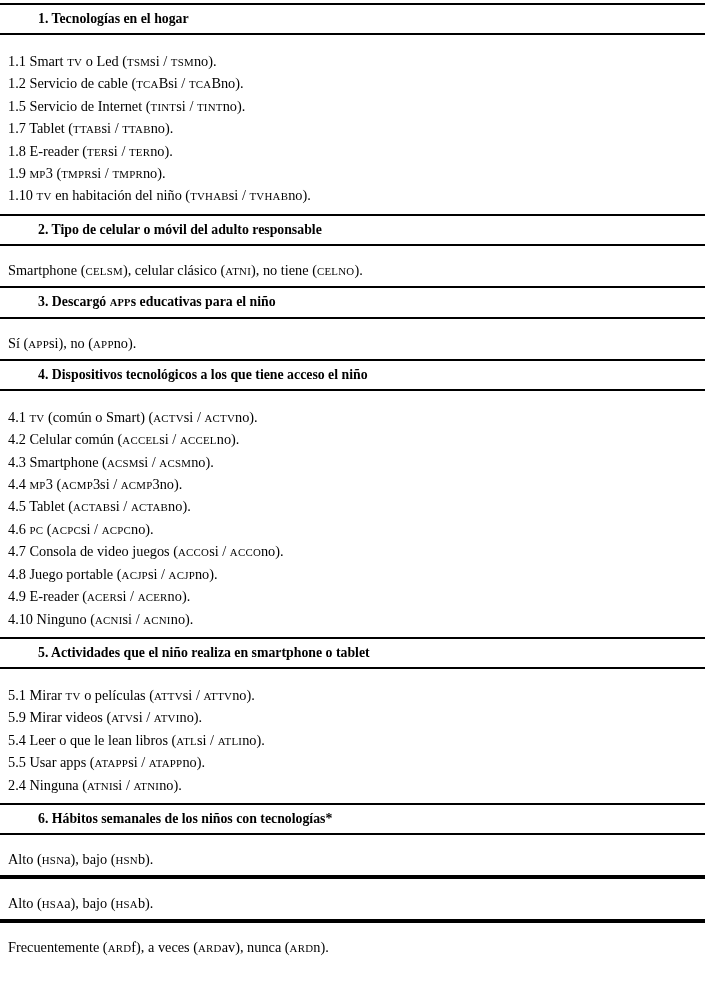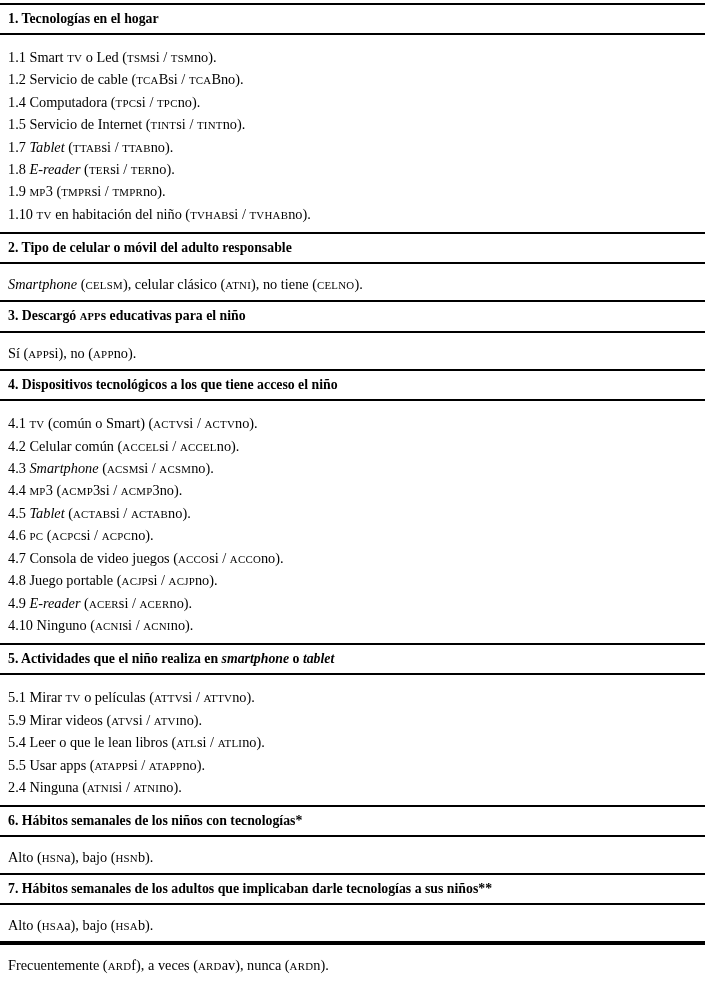--- a/index.html
+++ b/index.html
@@ -22,51 +22,51 @@
   .rule {
     height: 2px;
     background: #000000;
     width: 100%;
   }
   .header {
     font-weight: bold;
     font-size: 13.8px;
     line-height: 16px;
     padding: 6px 8px 6px 8px;
+    margin-left: 30px;
   }
   .content {
-    padding: 12px 8px 6px 8px;
+    padding: 4px 8px 6px 8px;
+    margin-top: 12px;
   }
   .line {
     font-size: 14.3px;
     line-height: 21.4px;
     white-space: nowrap;
   }
   .content.single .line {
     line-height: 17px;
   }
   .sc {
     font-size: 0.76em;
     letter-spacing: 0.25px;
   }
   .i {
-    font-style: italic;
   }
 </style>
 </head>
 <body>
 
 <div class="doc">
     <div class="rule"></div>
     <div class="header"><span>1. Tecnologías en el hogar</span></div>
     <div class="rule"></div>
     <div class="content">
       <div class="line"><span>1.1 Smart </span><span class="sc">TV</span><span> o Led (</span><span class="sc">TSM</span><span>si / </span><span class="sc">TSM</span><span>no).</span></div>
       <div class="line"><span>1.2 Servicio de cable (</span><span class="sc">TCA</span><span>Bsi / </span><span class="sc">TCA</span><span>Bno).</span></div>
-      <div class="line"><span>1.4 Computadora (</span><span class="sc">TPC</span><span>si / </span><span class="sc">TPC</span><span>no).</span></div>
       <div class="line"><span>1.5 Servicio de Internet (</span><span class="sc">TINT</span><span>si / </span><span class="sc">TINT</span><span>no).</span></div>
       <div class="line"><span>1.7 </span><span class="i">Tablet</span><span> (</span><span class="sc">TTAB</span><span>si / </span><span class="sc">TTAB</span><span>no).</span></div>
       <div class="line"><span>1.8 </span><span class="i">E-reader</span><span> (</span><span class="sc">TER</span><span>si / </span><span class="sc">TER</span><span>no).</span></div>
       <div class="line"><span>1.9 </span><span class="sc">MP</span><span>3 (</span><span class="sc">TMPR</span><span>si / </span><span class="sc">TMPR</span><span>no).</span></div>
       <div class="line"><span>1.10 </span><span class="sc">TV</span><span> en habitación del niño (</span><span class="sc">TVHAB</span><span>si / </span><span class="sc">TVHAB</span><span>no).</span></div>
     </div>
     <div class="rule"></div>
     <div class="header"><span>2. Tipo de celular o móvil del adulto responsable</span></div>
     <div class="rule"></div>
     <div class="content single">
@@ -103,21 +103,20 @@
       <div class="line"><span>5.5 Usar apps (</span><span class="sc">ATAPP</span><span>si / </span><span class="sc">ATAPP</span><span>no).</span></div>
       <div class="line"><span>2.4 Ninguna (</span><span class="sc">ATNI</span><span>si / </span><span class="sc">ATNI</span><span>no).</span></div>
     </div>
     <div class="rule"></div>
     <div class="header"><span>6. Hábitos semanales de los niños con tecnologías*</span></div>
     <div class="rule"></div>
     <div class="content single">
       <div class="line"><span>Alto (</span><span class="sc">HSN</span><span>a), bajo (</span><span class="sc">HSN</span><span>b).</span></div>
     </div>
     <div class="rule"></div>
-    <div class="header"><span>7. Hábitos semanales de los adultos que implicaban darle tecnologías a sus niños**</span></div>
     <div class="rule"></div>
     <div class="content single">
       <div class="line"><span>Alto (</span><span class="sc">HSA</span><span>a), bajo (</span><span class="sc">HSA</span><span>b).</span></div>
     </div>
     <div class="rule"></div>
     <div class="rule"></div>
     <div class="content single">
       <div class="line"><span>Frecuentemente (</span><span class="sc">ARD</span><span>f), a veces (</span><span class="sc">ARD</span><span>av), nunca (</span><span class="sc">ARD</span><span>n).</span></div>
     </div>
   </div>

